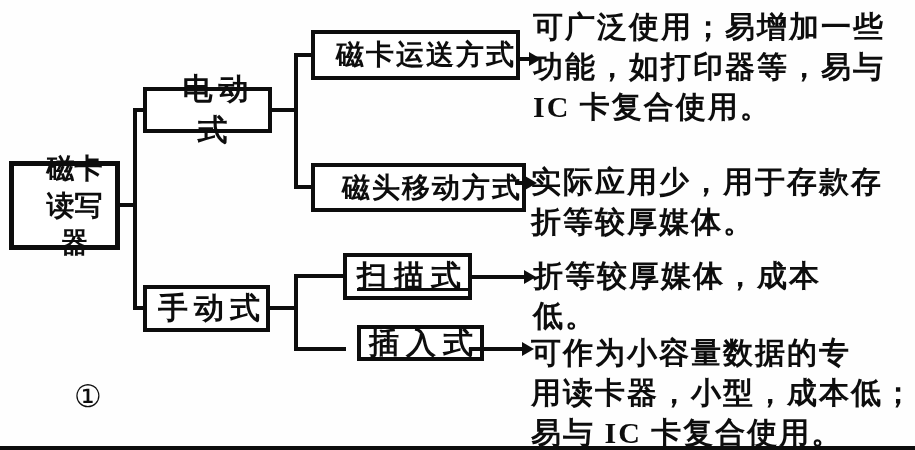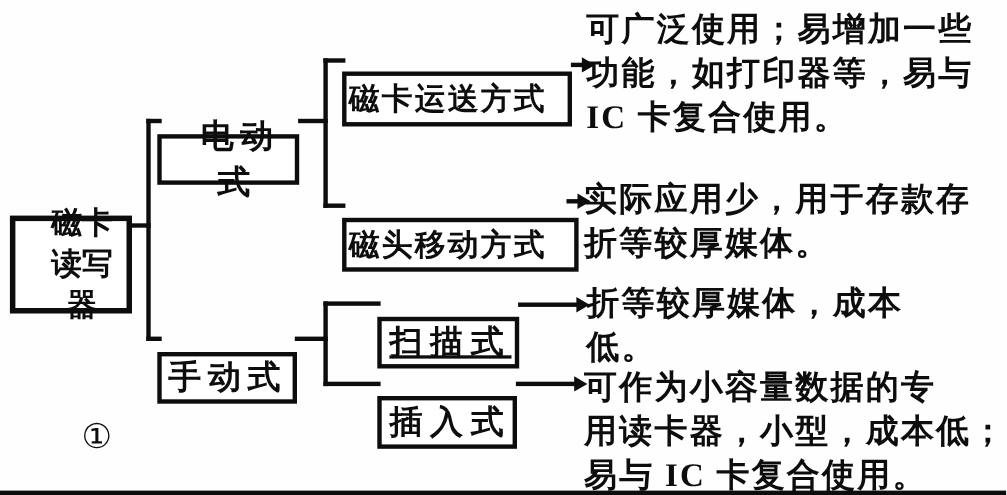--- a/index.html
+++ b/index.html
@@ -11,25 +11,24 @@
     font-family: "Liberation Serif", "DejaVu Serif", serif;
     color: #0d0d0d;
     overflow: hidden;
   }
   .box {
     position: absolute;
     background: #fff;
     border: 4px solid #0d0d0d;
     display: flex;
     align-items: center;
-    justify-content: flex-start;
+    justify-content: flex-end;
     font-weight: bold;
     box-sizing: border-box;
     text-align: center;
-    margin-top: 35px;
   }
   .box.root { border-width: 5px; font-size: 28px; line-height: 37px; padding-left: 20px; }
   .box.lvl1 { font-size: 30px; letter-spacing: 6px; text-indent: 6px; }
   .box.lvl2wide { font-size: 28px; letter-spacing: 2px; text-indent: 2px; }
   .box.lvl2small { font-size: 30px; letter-spacing: 7px; text-indent: 7px; }
   .line { position: absolute; background: #0d0d0d; }
   .arrow-head {
     position: absolute;
     width: 0; height: 0;
     border-top: 7px solid transparent;
@@ -86,21 +85,21 @@
 
   <div class="box lvl2wide" style="left:311px; top:30px; width:209px; height:50px;">
     <span>磁卡运送方式</span>
   </div>
   <div class="box lvl2wide" style="left:311px; top:163px; width:215px; height:49px;">
     <span>磁头移动方式</span>
   </div>
   <div class="box lvl2small" style="left:343px; top:253px; width:129px; height:47px;text-decoration:underline;">
     <span>扫描式</span>
   </div>
-  <div class="box lvl2small" style="left:343px; top:325px; width:127px; height:48px;">
+  <div class="box lvl2small" style="left:357px; top:325px; width:127px; height:36px;">
     <span>插入式</span>
   </div>
 
   <div class="line" style="left:519px; top:57px; width:11px; height:4px;"></div>
   <div class="arrow-head" style="left:529px; top:52px;"></div>
 
   <div class="line" style="left:515px; top:181px; width:11px; height:4px;"></div>
   <div class="arrow-head" style="left:525px; top:176px;"></div>
 
   <div class="line" style="left:471px; top:275px; width:54px; height:4px;"></div>

